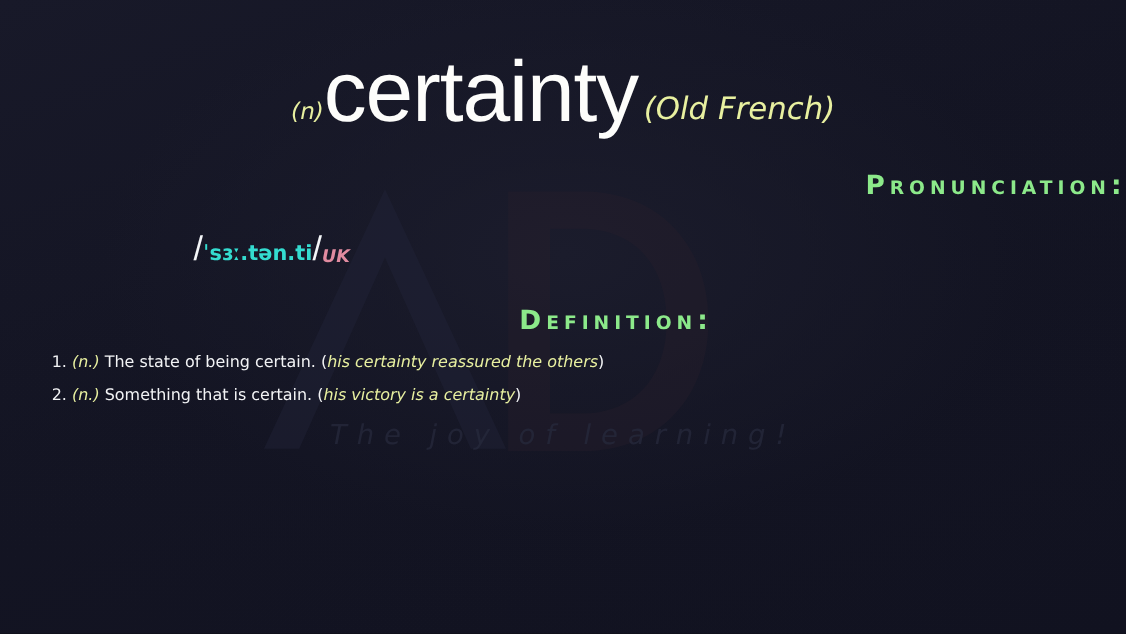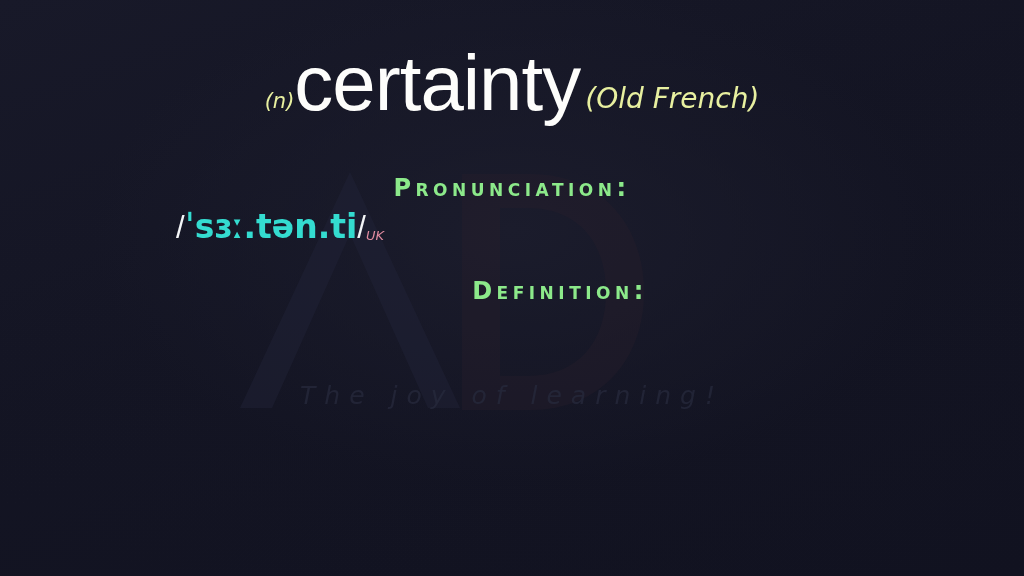--- a/index.html
+++ b/index.html
@@ -108,21 +108,21 @@
     left: 0;
     text-align: center;
     font-family: "DejaVu Sans", sans-serif;
     font-variant: small-caps;
     font-weight: 700;
     font-size: 24px;
     letter-spacing: 4.5px;
     color: #8ce98a;
     white-space: nowrap;
   }
-  #head-pron { top: 174px; }
+  #head-pron { top: 154px; text-align: right; }
   #head-def  { top: 277px; margin-left: 48px; }
 
   
   .pron-row {
     position: absolute;
     top: 206px;
     left: 0;
     width: 1024px;
     height: 44px;
   }
@@ -136,31 +136,31 @@
 
   .slash {
     font-family: "Liberation Sans", sans-serif;
     font-size: 31px;
     color: #f4f6f8;
     font-weight: 300;
     vertical-align: baseline;
   }
   .ipa {
     font-family: "DejaVu Sans", sans-serif;
-    font-size: 33px;
+    font-size: 19px;
     font-weight: 600;
     color: #34dcd0;
     letter-spacing: 0px;
     vertical-align: baseline;
   }
   .locale {
     font-family: "DejaVu Sans", sans-serif;
     font-style: italic;
-    font-weight: 400;
-    font-size: 13px;
+    font-weight: 700;
+    font-size: 16px;
     color: #e18ba0;
     vertical-align: baseline;
     position: relative;
     top: 2px;
   }
 
   
   .defs {
     position: absolute;
     left: 47px;
@@ -212,17 +212,29 @@
   <div class="pron-row">
     <div class="pron-item" id="pron-uk">
       <span class="slash">/</span><span class="ipa">ˈsɜː.tən.ti</span><span class="slash">/</span><span class="locale">UK</span>
     </div>
   </div>
 
   <div class="section-head" id="head-def">Definition:</div>
 
   <div class="defs">
 
-
+    <div class="def-item">
+      <span class="def-num">1.</span>
+      <span class="def-pos">(n.)</span>
+      <span class="def-text">The state of being certain.</span>
+      <span class="paren">(</span><span class="def-example">his certainty reassured the others</span><span class="paren">)</span>
+    </div>
+
+    <div class="def-item">
+      <span class="def-num">2.</span>
+      <span class="def-pos">(n.)</span>
+      <span class="def-text">Something that is certain.</span>
+      <span class="paren">(</span><span class="def-example">his victory is a certainty</span><span class="paren">)</span>
+    </div>
 
   </div>
 
 </div>
 
 </body></html>

